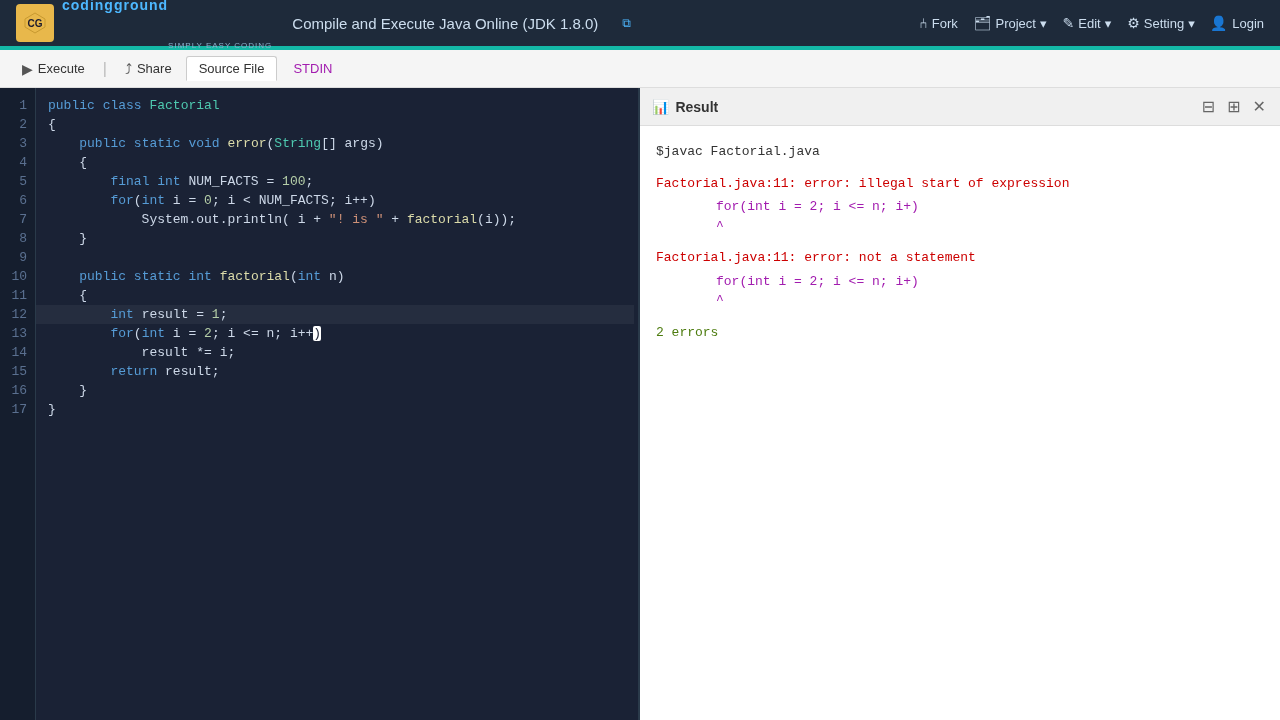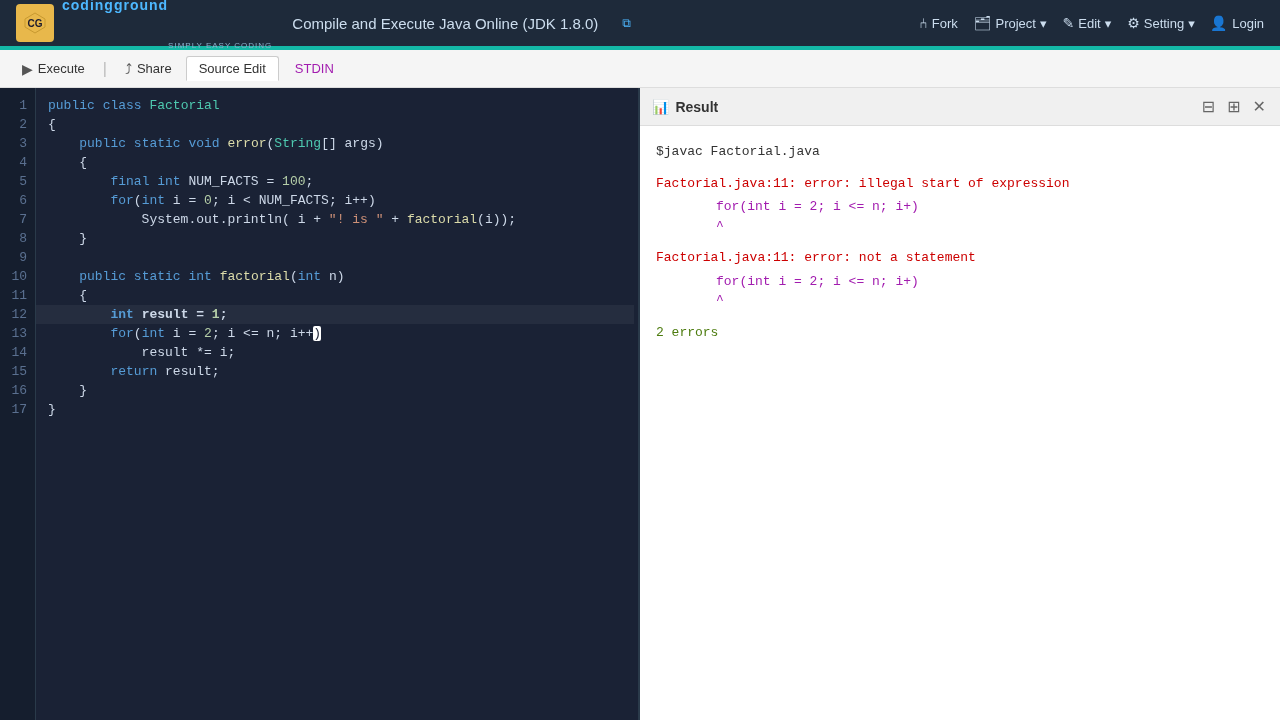--- a/index.html
+++ b/index.html
@@ -178,21 +178,21 @@
       white-space: pre;
       color: #cdd8e8;
     }
 
     
     .kw { color: #569cd6; }      
     .cls { color: #4ec9b0; }      
     .fn { color: #dcdcaa; }       
     .str { color: #ce9178; }      
     .num { color: #b5cea8; }
-    .cursor-line { background: rgba(255,255,255,0.05); font-weight: bold; }
+    .cursor-line { background: rgba(255,255,255,0.05); }
 
     
     .result-panel {
       flex: 1;
       background: #fff;
       display: flex;
       flex-direction: column;
     }
     .result-header {
       display: flex;
@@ -304,21 +304,21 @@
   <button class="toolbar-btn">
     <span class="icon">▶</span>
     <span>Execute</span>
   </button>
   <span class="toolbar-separator">|</span>
   <button class="toolbar-btn">
     <span class="icon">⤴</span>
     <span>Share</span>
   </button>
   <button class="tab-active">
-    <span>Source Edit</span>
+    <span>Source File</span>
   </button>
   <button class="tab-inactive">
     <span>STDIN</span>
   </button>
 </div>
 
 <div class="main-content">
 
   <div class="editor-panel">
     <div class="code-area">

